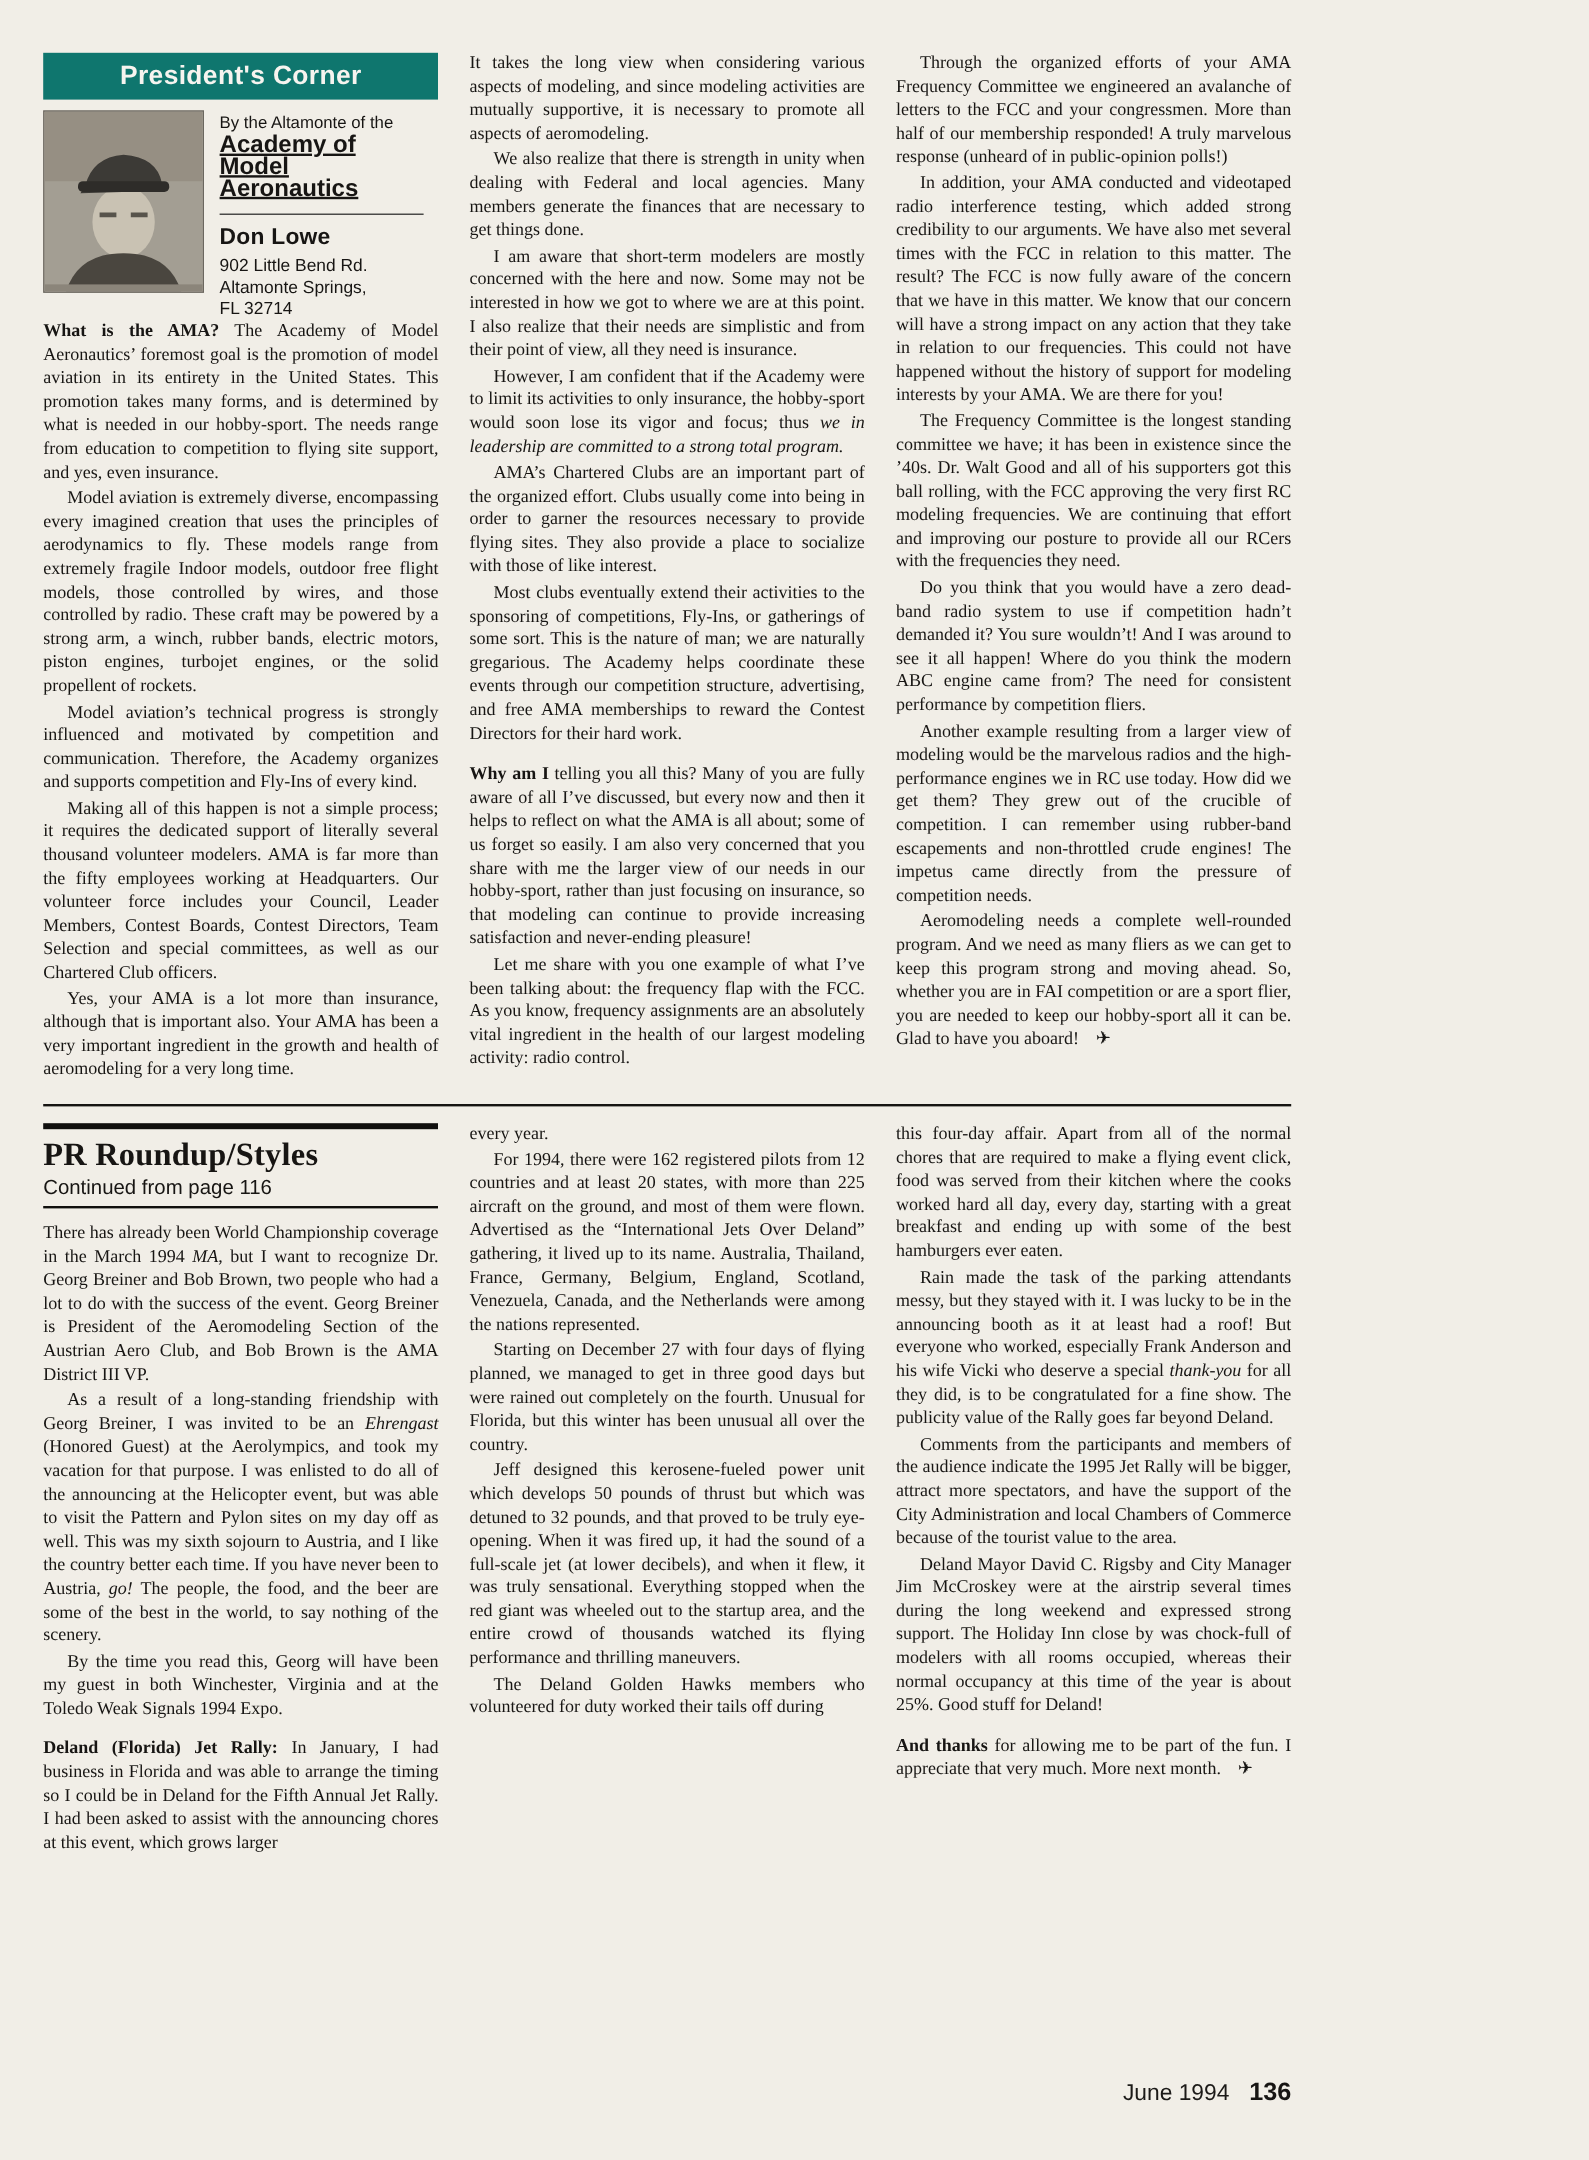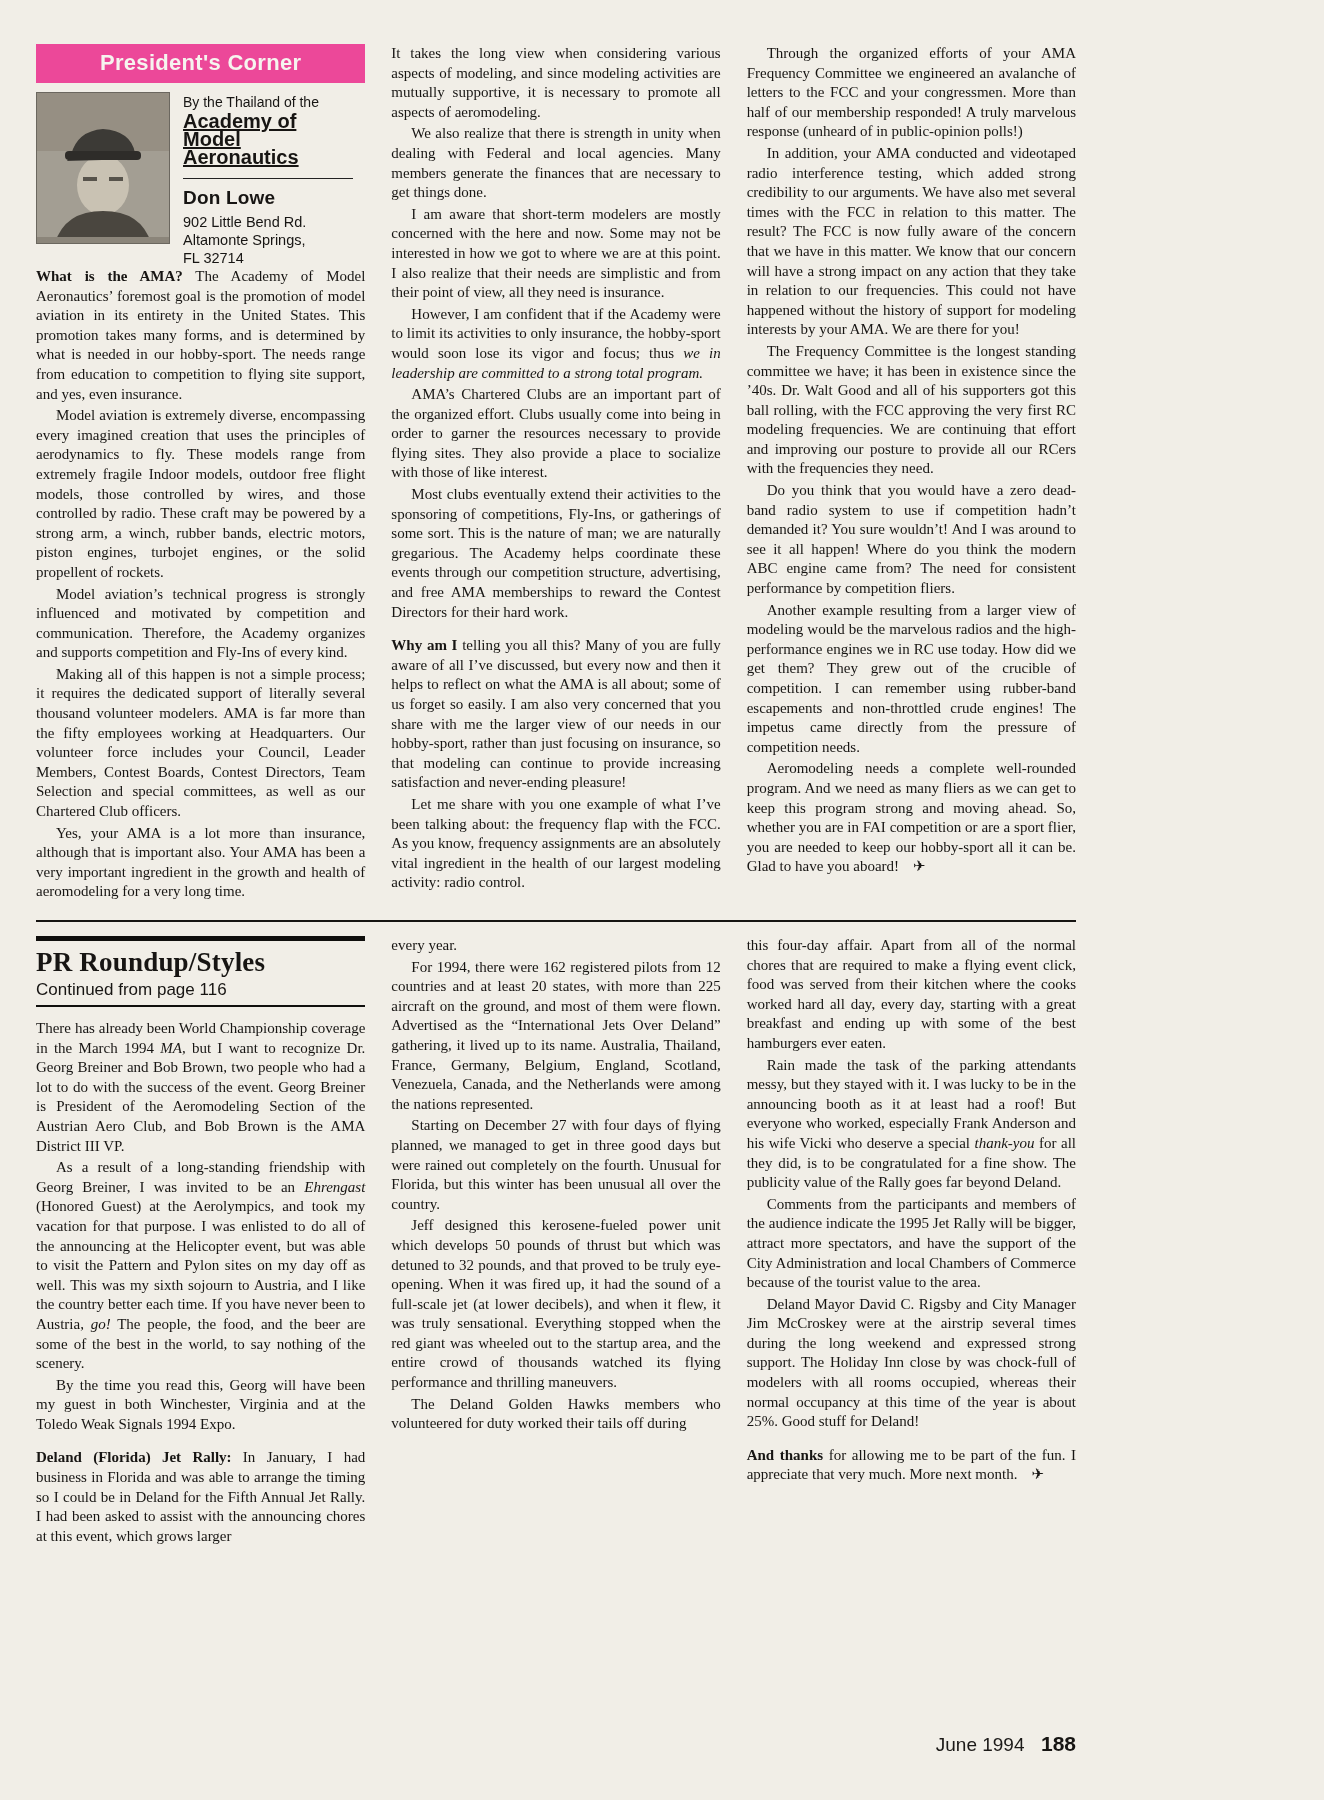--- a/index.html
+++ b/index.html
@@ -22,21 +22,21 @@
     text-align: justify;
     text-indent: 20px;
   }
   p.noindent { text-indent: 0; }
   p.space-above { margin-top: 14px; }
   .lead-bold { font-weight: bold; }
   .inline-italic { font-style: italic; }
 
   
   .pc-header-bar {
-    background: #ec4899;
+    background: #0f766e;
     color: #f6f4ef;
     font-family: "Liberation Sans", sans-serif;
     font-weight: bold;
     font-size: 22px;
     text-align: center;
     padding: 6px 0 7px 0;
     letter-spacing: 0.3px;
   }
   .byline-row { display: flex; margin-top: 9px; }
   .photo-frame {
@@ -106,21 +106,21 @@
               <rect x="0" y="0" width="132" height="58" fill="#968f83"></rect>
               <ellipse cx="66" cy="92" rx="26" ry="30" fill="#c9c2b3"></ellipse>
               <path d="M34 62 Q40 38 66 36 Q94 38 98 60 L100 66 L30 68 Z" fill="#3c3a36"></path>
               <rect x="28" y="58" width="76" height="9" rx="4" fill="#2e2c29"></rect>
               <path d="M46 84 h14 v4 h-14 z M72 84 h14 v4 h-14 z" fill="#57534b"></path>
               <path d="M18 150 Q28 118 66 118 Q104 118 114 150 Z" fill="#4a463f"></path>
               <rect x="0" y="144" width="132" height="6" fill="#8b857a"></rect>
             </svg>
           </div>
           <div class="byline-text">
-            <div class="byline-l1">By the Thailand of the</div>
+            <div class="byline-l1">By the Altamonte of the</div>
             <div class="byline-l2">Academy of Model Aeronautics</div>
             <div class="byline-rule"></div>
             <div class="author-name">Don Lowe</div>
             <div class="author-addr">
               <div>902 Little Bend Rd.</div>
               <div>Altamonte Springs,</div>
               <div>FL 32714</div>
             </div>
           </div>
         </div>
@@ -182,15 +182,15 @@
         <p class="body-p"><span>Rain made the task of the parking attendants messy, but they stayed with it. I was lucky to be in the announcing booth as it at least had a roof! But everyone who worked, especially Frank Anderson and his wife Vicki who deserve a special </span><em class="inline-italic">thank-you</em><span> for all they did, is to be congratulated for a fine show. The publicity value of the Rally goes far beyond Deland.</span></p>
         <p class="body-p">Comments from the participants and members of the audience indicate the 1995 Jet Rally will be bigger, attract more spectators, and have the support of the City Administration and local Chambers of Commerce because of the tourist value to the area.</p>
         <p class="body-p">Deland Mayor David C. Rigsby and City Manager Jim McCroskey were at the airstrip several times during the long weekend and expressed strong support. The Holiday Inn close by was chock-full of modelers with all rooms occupied, whereas their normal occupancy at this time of the year is about 25%. Good stuff for Deland!</p>
         <p class="body-p space-above noindent"><strong class="lead-bold">And thanks</strong><span> for allowing me to be part of the fun. I appreciate that very much. More next month.</span><span class="plane">✈</span></p>
       </div>
     </div>
   </div>
 
   <div class="footer">
     <span class="footer-date">June 1994</span>
-    <span class="footer-page">188</span>
+    <span class="footer-page">136</span>
   </div>
 </div>
 
 </body></html>

